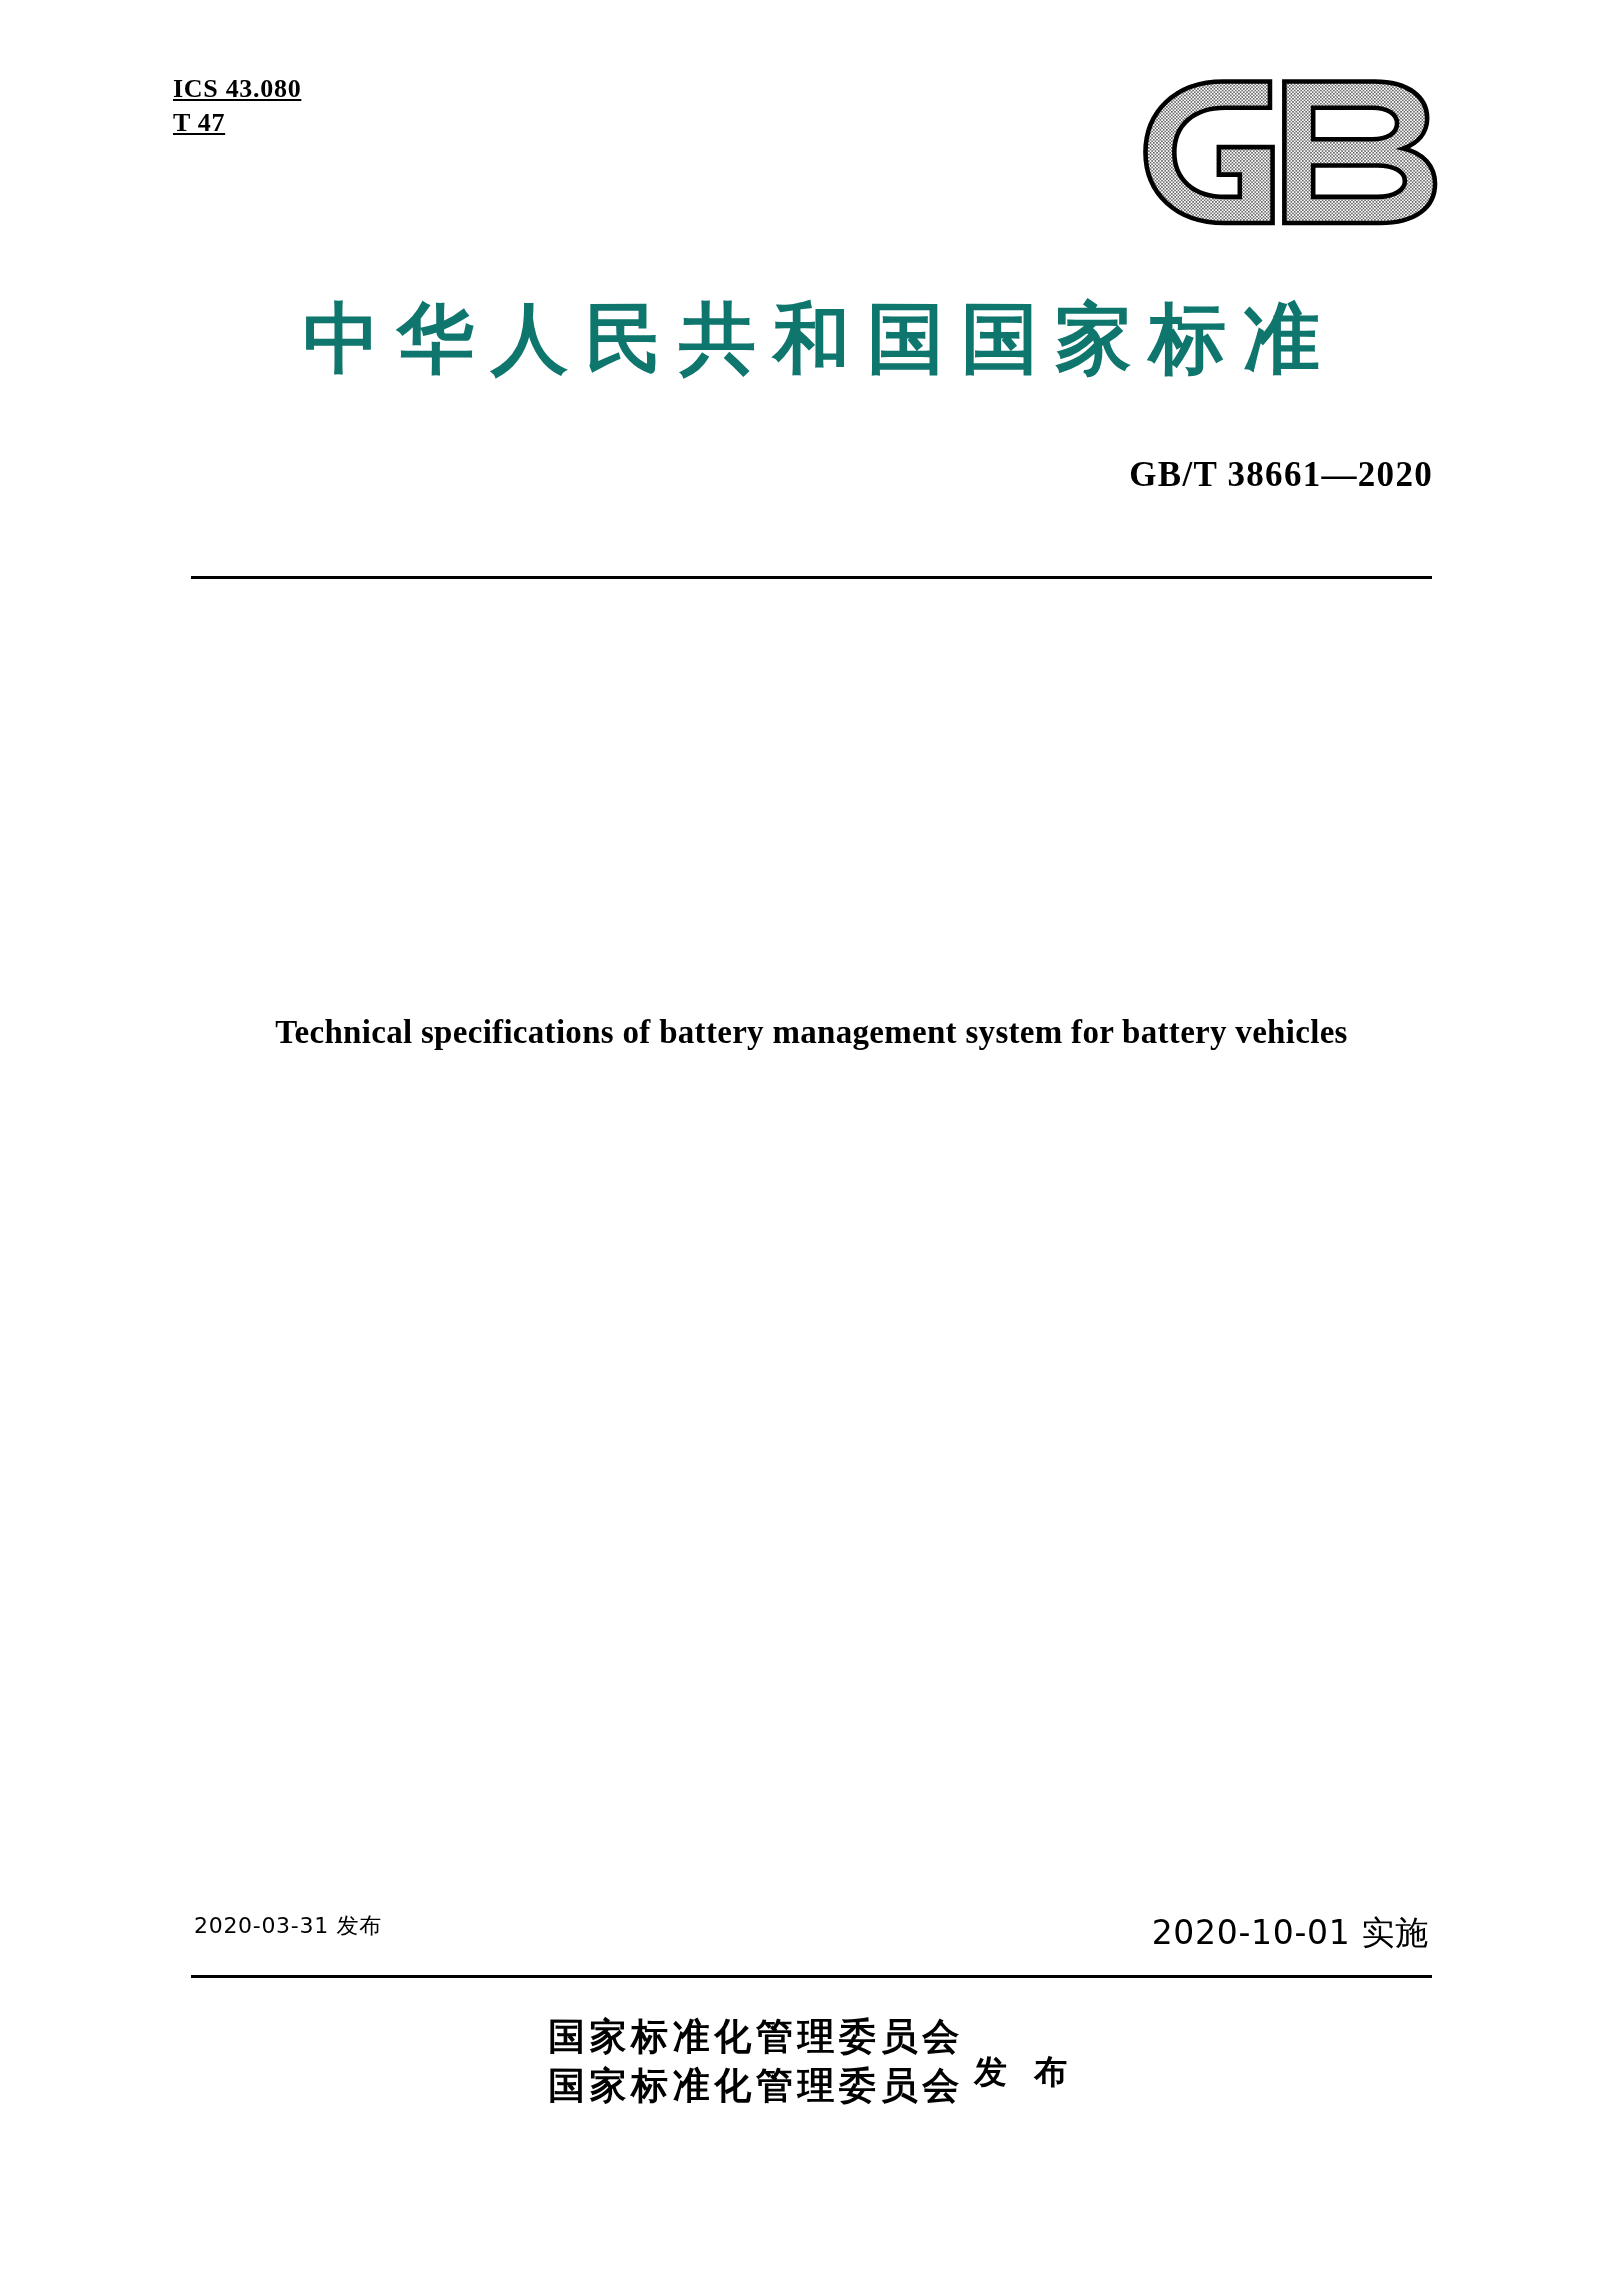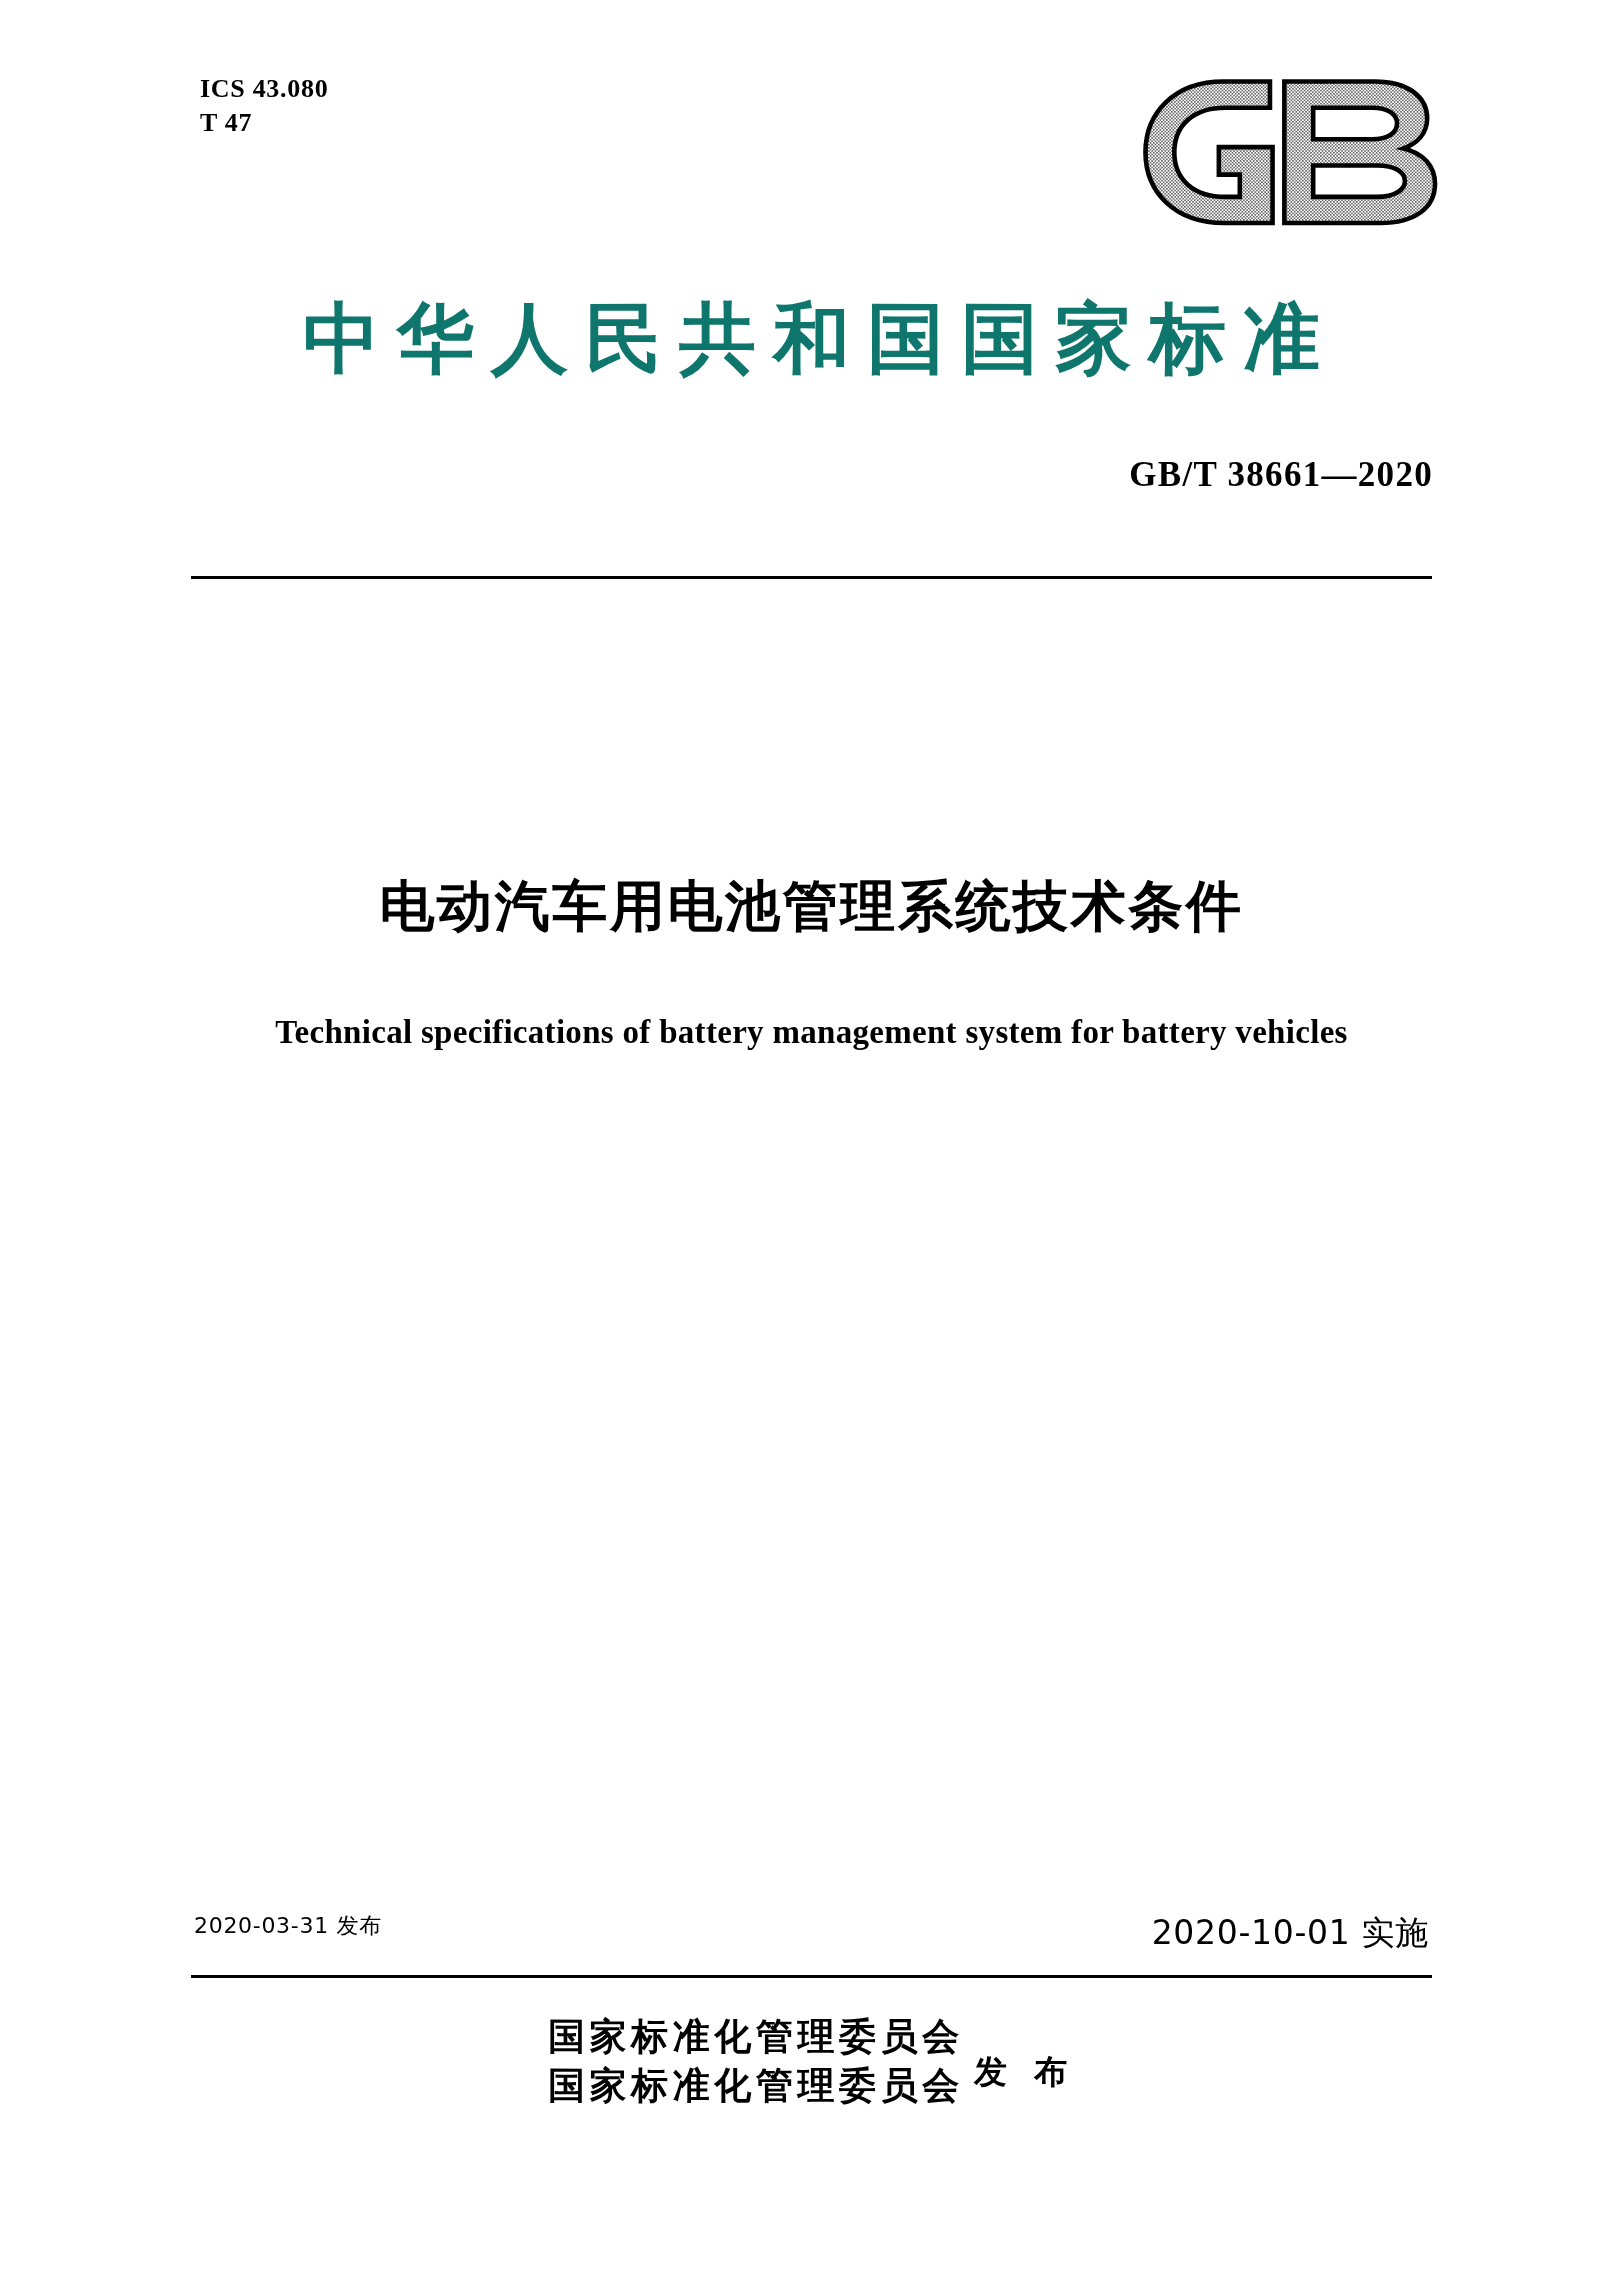--- a/index.html
+++ b/index.html
@@ -19,25 +19,26 @@
     position: absolute;
     left: 0; top: 0;
     width: 1623px;
     height: 2295px;
     background: #ffffff;
   }
 
   
   .ics-block {
     position: absolute;
-    left: 200px;
+    left: 173px;
     top: 72px;
     font-family: "Liberation Serif", serif;
     font-weight: bold;
     line-height: 1.32;
+    text-decoration: underline;
   }
   .ics-line {
     font-size: 26px;
     letter-spacing: 0.7px;
     white-space: pre;
   }
 
   
   .gb-logo {
     position: absolute;
@@ -216,21 +217,20 @@
                M 272 138 L 272 186 L 370 186 C 396 186, 412 175, 412 162 C 412 148, 396 138, 370 138 Z" fill="url(#hatch)" stroke="#000000" stroke-width="7" fill-rule="evenodd"></path>
     </svg>
   </div>
 
   <div class="std-title">中华人民共和国国家标准</div>
 
   <div class="std-number">GB/T 38661—2020</div>
 
   <div class="rule-top"></div>
 
-  <div class="doc-title-cn">电动汽车用电池管理系统技术条件</div>
   <div class="doc-title-en">Technical specifications of battery management system for battery vehicles</div>
 
   <div class="rule-bottom"></div>
 
   <div class="date-issue">2020-03-31 发布</div>
   <div class="date-effective">2020-10-01 实施</div>
 
   <div class="publisher">
     <div class="publisher-names">
       <span>国家标准化管理委员会</span>

